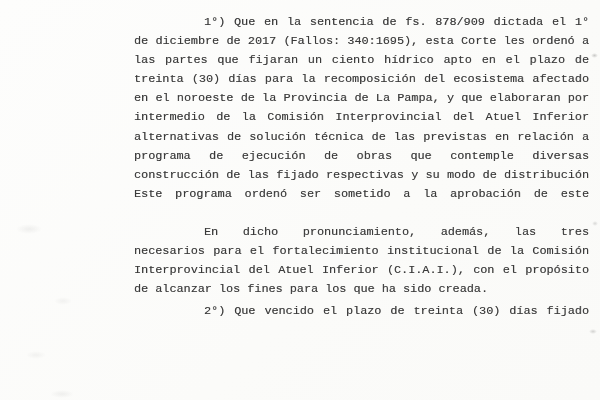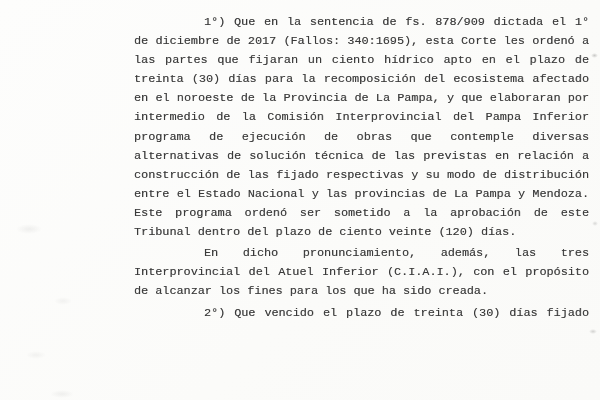--- a/index.html
+++ b/index.html
@@ -27,21 +27,21 @@
     text-shadow: 0.3px 0.3px 0.4px rgba(58,58,58,0.45);
   }
   .ln {
     height: 19.1px;
     text-align: justify;
     text-align-last: justify;
     white-space: normal;
   }
   .ln.first { padding-left: 70px; }
   .ln.last  { text-align-last: left; }
-  .para-2 { margin-top: 2px; }
+  .para-2 { margin-top: 19px; }
   .para-3 { margin-top: 2.5px; }
   .smudge {
     position: absolute;
     border-radius: 50%;
     pointer-events: none;
   }
   .s1 { left: 16px;  top: 224px; width: 26px; height: 10px; background: radial-gradient(closest-side, rgba(0,0,0,0.055), rgba(0,0,0,0)); }
   .s2 { left: 54px;  top: 297px; width: 18px; height: 8px;  background: radial-gradient(closest-side, rgba(0,0,0,0.045), rgba(0,0,0,0)); }
   .s3 { left: 26px;  top: 351px; width: 20px; height: 8px;  background: radial-gradient(closest-side, rgba(0,0,0,0.045), rgba(0,0,0,0)); }
   .s4 { left: 50px;  top: 390px; width: 24px; height: 8px;  background: radial-gradient(closest-side, rgba(0,0,0,0.05),  rgba(0,0,0,0)); }
@@ -63,31 +63,30 @@
   <span class="smudge s7"></span>
 
   <div class="text-block">
 
     <div class="para">
       <div class="ln first">1°) Que en la sentencia de fs. 878/909 dictada el 1°</div>
       <div class="ln">de diciembre de 2017 (Fallos: 340:1695), esta Corte les ordenó a</div>
       <div class="ln">las partes que fijaran un ciento hídrico apto en el plazo de</div>
       <div class="ln">treinta (30) días para la recomposición del ecosistema afectado</div>
       <div class="ln">en el noroeste de la Provincia de La Pampa, y que elaboraran por</div>
-      <div class="ln">intermedio de la Comisión Interprovincial del Pampa Inferior</div>
+      <div class="ln">intermedio de la Comisión Interprovincial del Atuel Inferior</div>
+      <div class="ln">alternativas de solución técnica de las previstas en relación a</div>
       <div class="ln">programa de ejecución de obras que contemple diversas</div>
-      <div class="ln">alternativas de solución técnica de las previstas en relación a</div>
       <div class="ln">construcción de las fijado respectivas y su modo de distribución</div>
-      <div class="ln">entre el Estado Nacional y las provincias de La Pampa y Mendoza.</div>
       <div class="ln">Este programa ordenó ser sometido a la aprobación de este</div>
-      <div class="ln last">Tribunal dentro del plazo de ciento veinte (120) días.</div>
     </div>
 
     <div class="para para-2">
       <div class="ln first">En dicho pronunciamiento, además, las tres</div>
+      <div class="ln">necesarios para el fortalecimiento institucional de la Comisión</div>
       <div class="ln">Interprovincial del Atuel Inferior (C.I.A.I.), con el propósito</div>
       <div class="ln last">de alcanzar los fines para los que ha sido creada.</div>
     </div>
 
     <div class="para para-3">
       <div class="ln first">2°) Que vencido el plazo de treinta (30) días fijado</div>
     </div>
 
   </div>
 </div>

